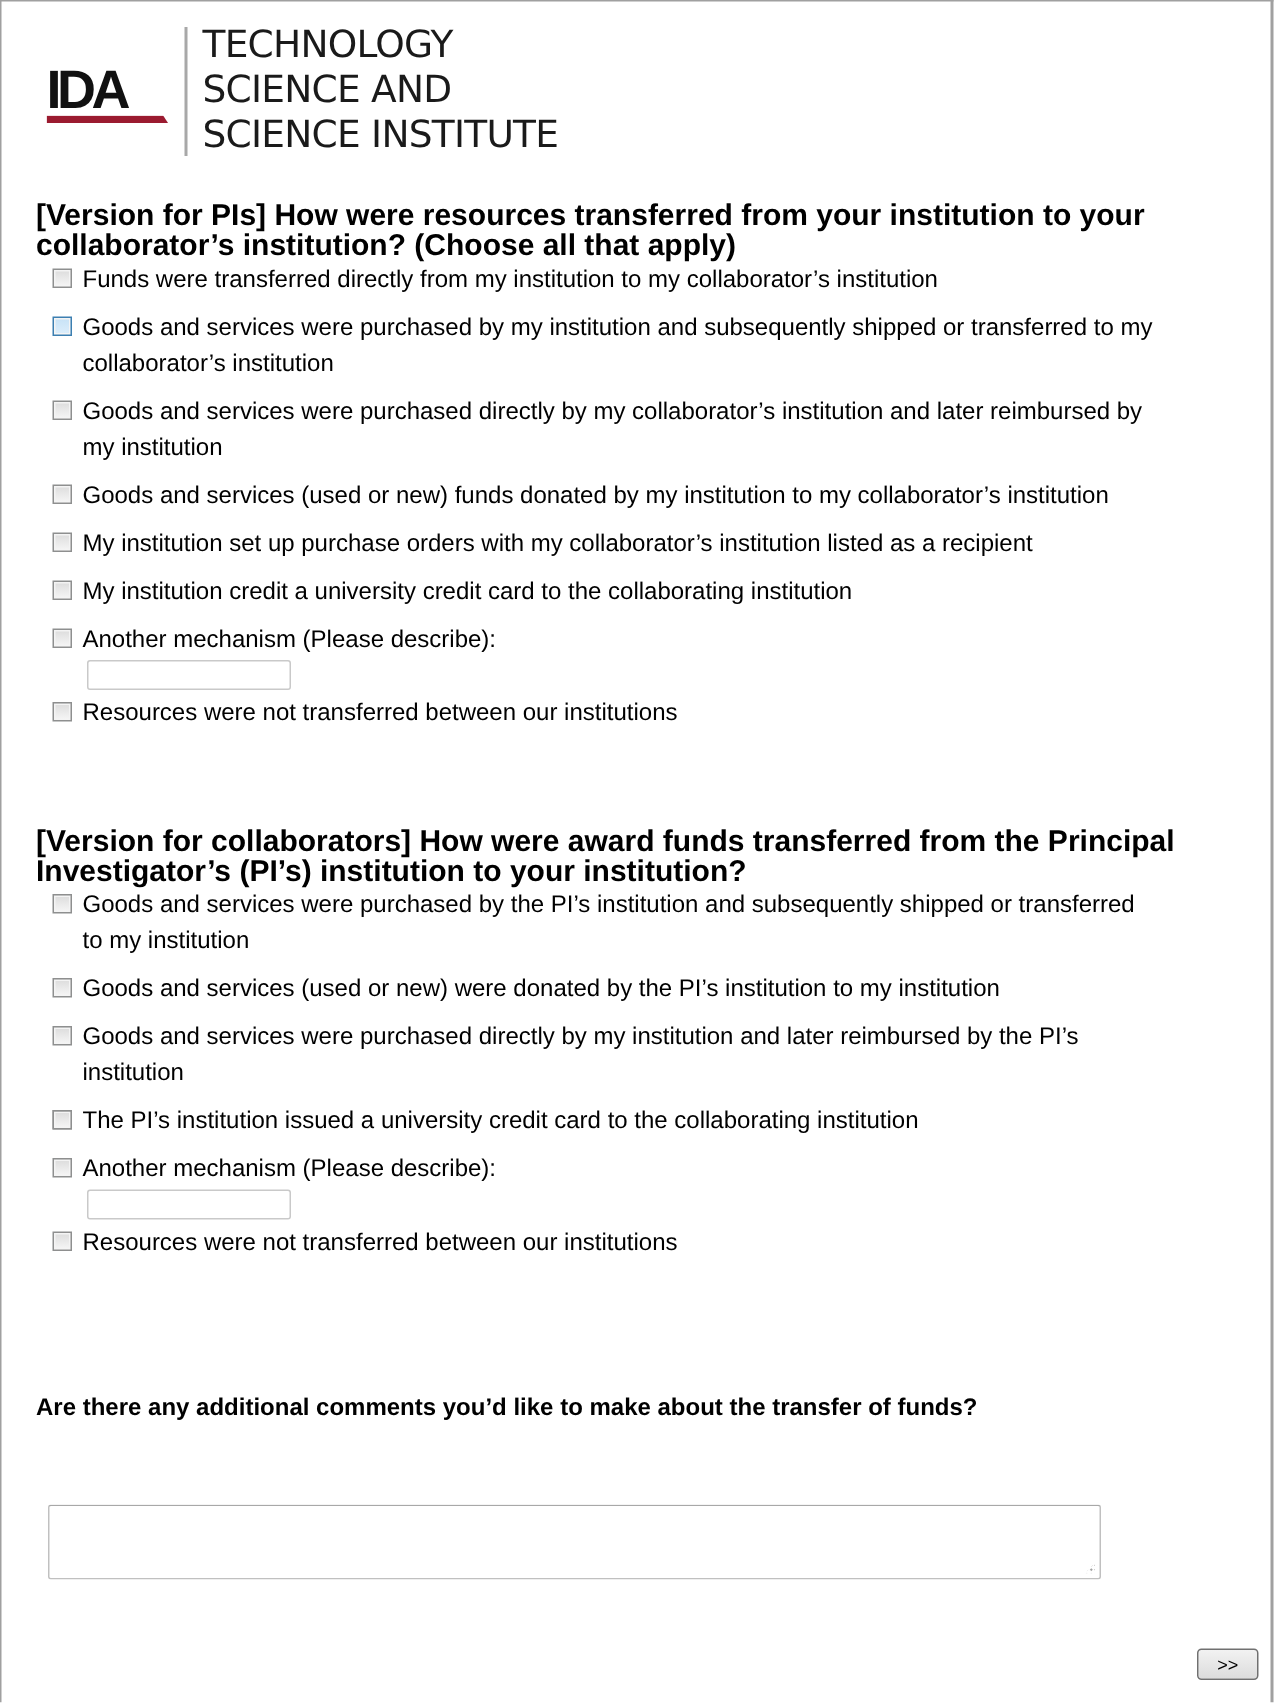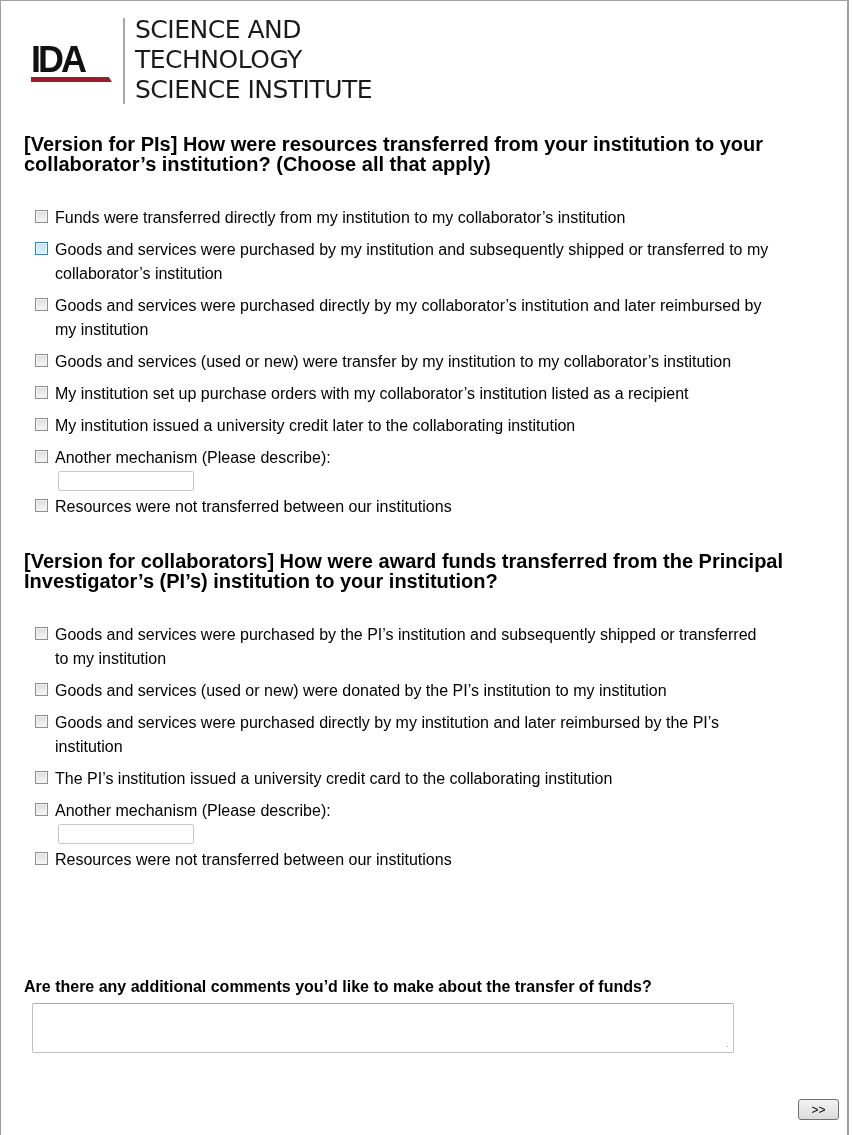--- a/index.html
+++ b/index.html
@@ -25,35 +25,35 @@
   .logo-divider { position: absolute; left: 92px; top: 0; width: 2px; height: 86px; background: #a8a8a8; }
   .logo-text {
     position: absolute; left: 104px; top: -3px; font-family: "DejaVu Sans", sans-serif;
     font-size: 25px; line-height: 30px; color: #1a1a1a; letter-spacing: -0.5px;
   }
   .logo-text div { white-space: nowrap; }
 
   
   .question { position: absolute; left: 24px; width: 800px; }
   .q-title { font-weight: bold; font-size: 20px; line-height: 20px; }
-  .options { margin-top: 32px; }
+  .options { margin-top: 1px; }
   .option { position: relative; padding-left: 31px; font-size: 16px; line-height: 24px; margin-bottom: 8px; width: 720px; }
   .cb {
     position: absolute; left: 11px; top: 4px; width: 11px; height: 11px;
     border: 1px solid #8e8f8f; background: linear-gradient(#dcdcdc, #f6f6f6);
     box-shadow: inset 0 0 0 1px #f4f4f4; cursor: pointer;
   }
   .cb.hover { border-color: #3c7fb1; background: linear-gradient(#c7e2f6, #ddeefb); }
   .other-input {
     display: block; margin-left: 3px; margin-top: 1px; width: 136px; height: 20px;
     border: 1px solid #c9c9c9; border-radius: 2px; background: #fff; box-sizing: border-box;
   }
   .option.has-input { margin-bottom: 4px; }
 
-  .comments-q { position: absolute; left: 24px; top: 977px; font-weight: bold; font-size: 16px; line-height: 20px; }
+  .comments-q { position: absolute; left: 24px; top: 929px; font-weight: bold; font-size: 16px; line-height: 20px; }
   .comments-box {
     position: absolute; left: 32px; top: 1003px; width: 702px; height: 50px; box-sizing: border-box;
     border: 1px solid #c0c0c0; border-top-color: #a8a8a8; border-radius: 2px; background: #fff; resize: none;
   }
   .resize-grip {
     position: absolute; right: 3px; bottom: 3px; width: 7px; height: 7px;
     background-image: radial-gradient(#9a9a9a 0.6px, transparent 0.8px);
     background-size: 3px 3px; clip-path: polygon(100% 0, 100% 100%, 0 100%);
   }
   .next-btn {
@@ -66,22 +66,22 @@
 </head>
 <body>
 
 <div class="frame"></div>
 
 <div class="logo">
   <div class="logo-ida">IDA</div>
   <div class="logo-underline"></div>
   <div class="logo-divider"></div>
   <div class="logo-text">
+    <div>TECHNOLOGY</div>
     <div>SCIENCE AND</div>
-    <div>TECHNOLOGY</div>
     <div>SCIENCE INSTITUTE</div>
   </div>
 </div>
 
 <div class="question" style="top:134px;">
   <div class="q-title" style="width:800px;">[Version for PIs] How were resources transferred from your institution to your collaborator’s institution? (Choose all that apply)</div>
   <div class="options">
     <div class="option">
       <span class="cb"></span>
       <span>Funds were transferred directly from my institution to my collaborator’s institution</span>
@@ -89,29 +89,29 @@
     <div class="option">
       <span class="cb hover"></span>
       <span>Goods and services were purchased by my institution and subsequently shipped or transferred to my collaborator’s institution</span>
     </div>
     <div class="option">
       <span class="cb"></span>
       <span>Goods and services were purchased directly by my collaborator’s institution and later reimbursed by my institution</span>
     </div>
     <div class="option">
       <span class="cb"></span>
-      <span>Goods and services (used or new) were transfer by my institution to my collaborator’s institution</span>
+      <span>Goods and services (used or new) funds donated by my institution to my collaborator’s institution</span>
     </div>
     <div class="option">
       <span class="cb"></span>
       <span>My institution set up purchase orders with my collaborator’s institution listed as a recipient</span>
     </div>
     <div class="option">
       <span class="cb"></span>
-      <span>My institution issued a university credit later to the collaborating institution</span>
+      <span>My institution credit a university credit card to the collaborating institution</span>
     </div>
     <div class="option has-input">
       <span class="cb"></span>
       <span>Another mechanism (Please describe):</span>
       <input class="other-input" type="text" value="" style="">
     </div>
     <div class="option">
       <span class="cb"></span>
       <span>Resources were not transferred between our institutions</span>
     </div>

